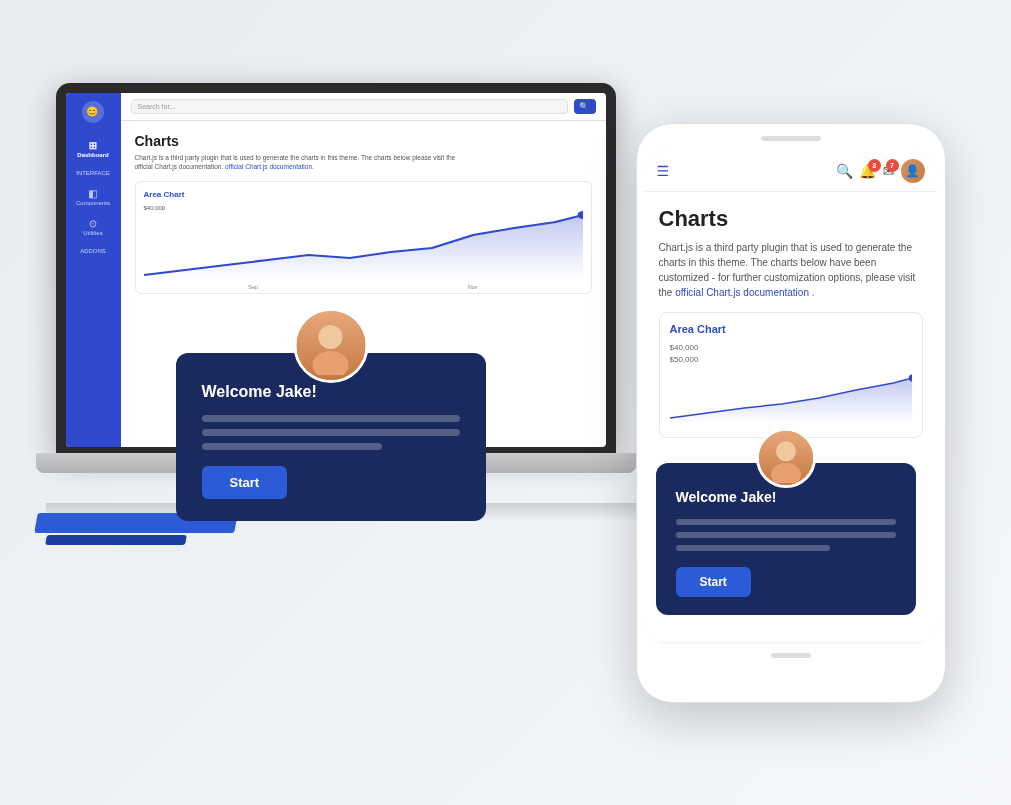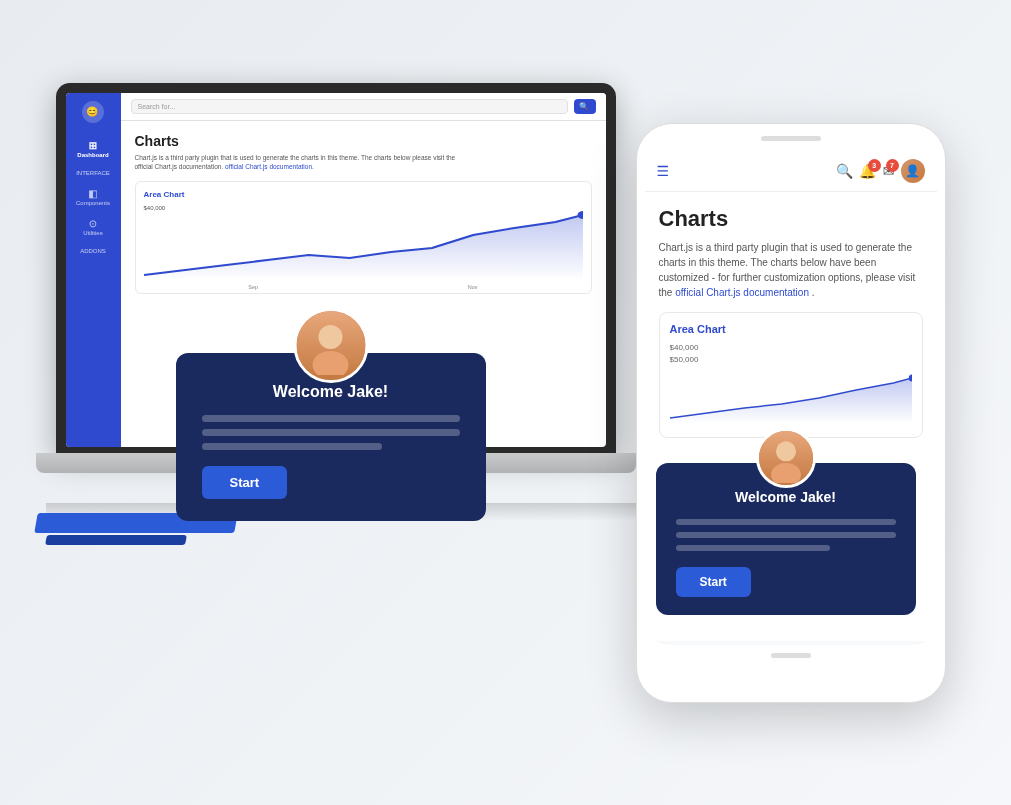--- a/index.html
+++ b/index.html
@@ -311,21 +311,21 @@
       align-items: center;
       justify-content: center;
       font-size: 32px;
     }
 
     .welcome-title {
       font-size: 16px;
       font-weight: bold;
       margin-bottom: 14px;
       margin-top: 8px;
-      text-align: center;
+      text-align: left;
     }
 
     .welcome-card.mobile-card .welcome-title {
       font-size: 14px;
     }
 
     .welcome-lines {
       display: flex;
       flex-direction: column;
       gap: 7px;

